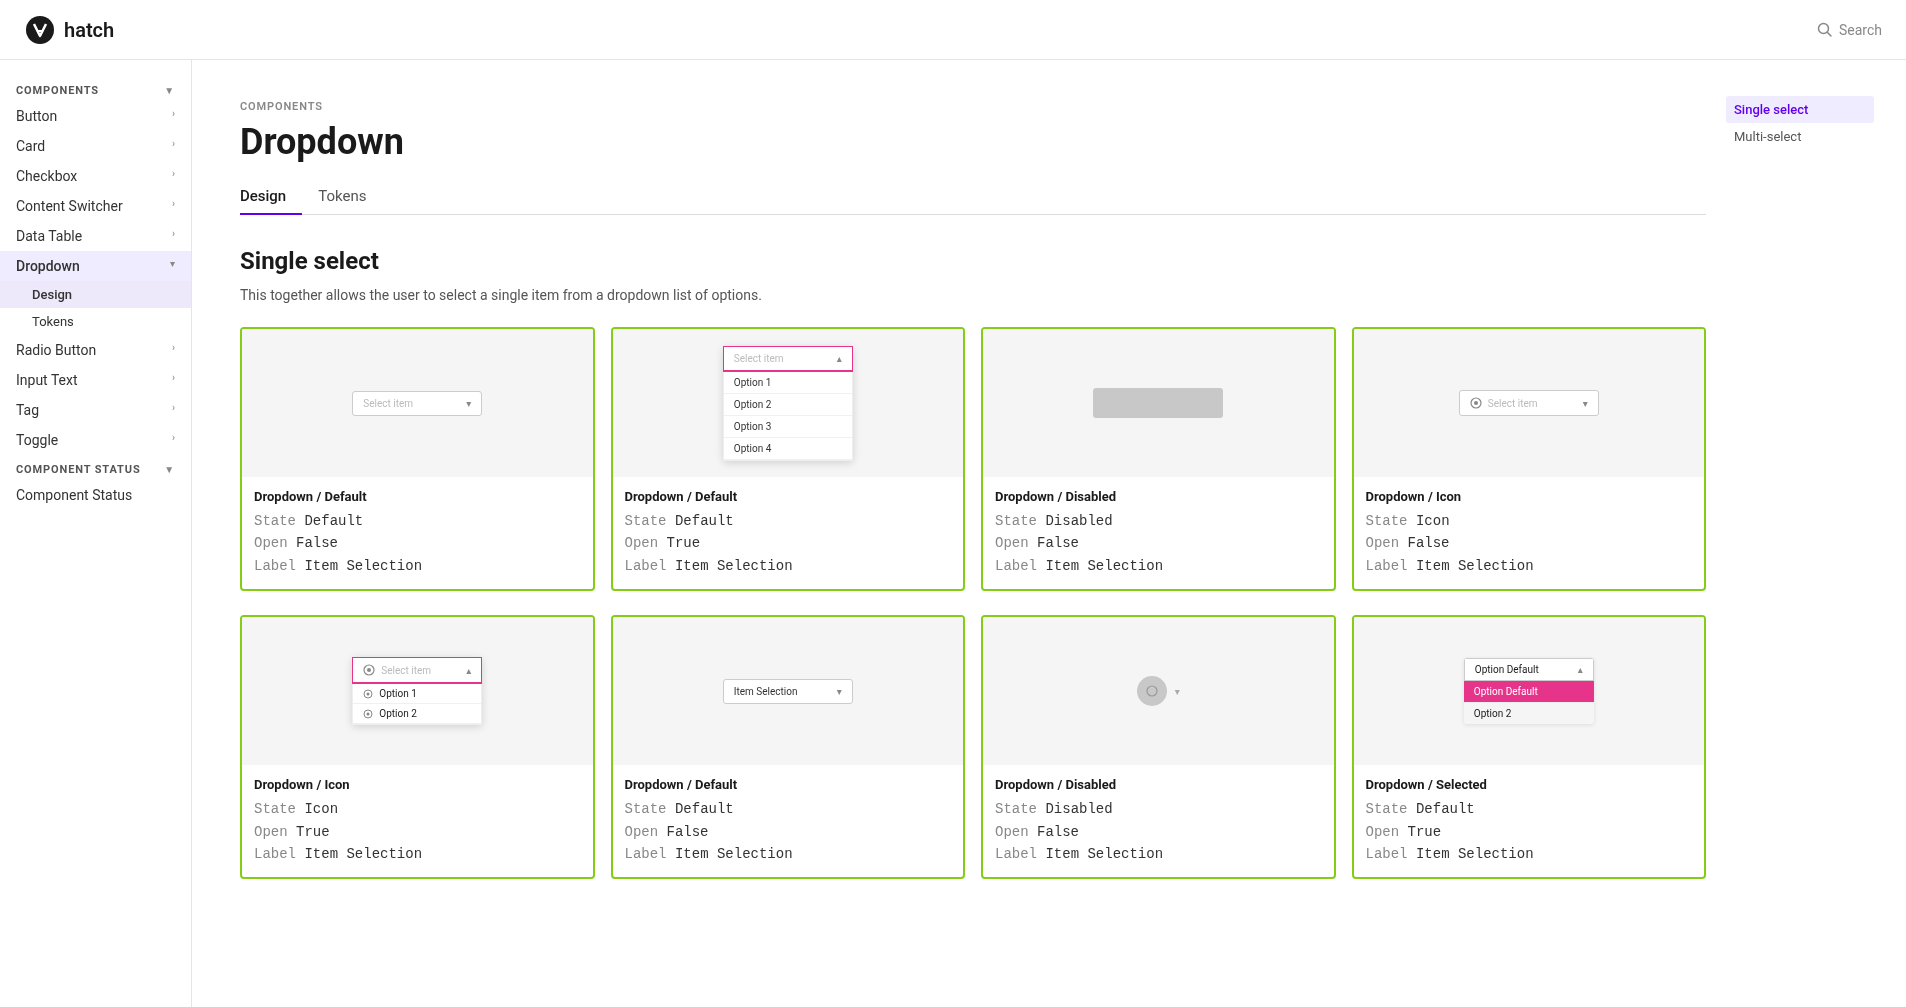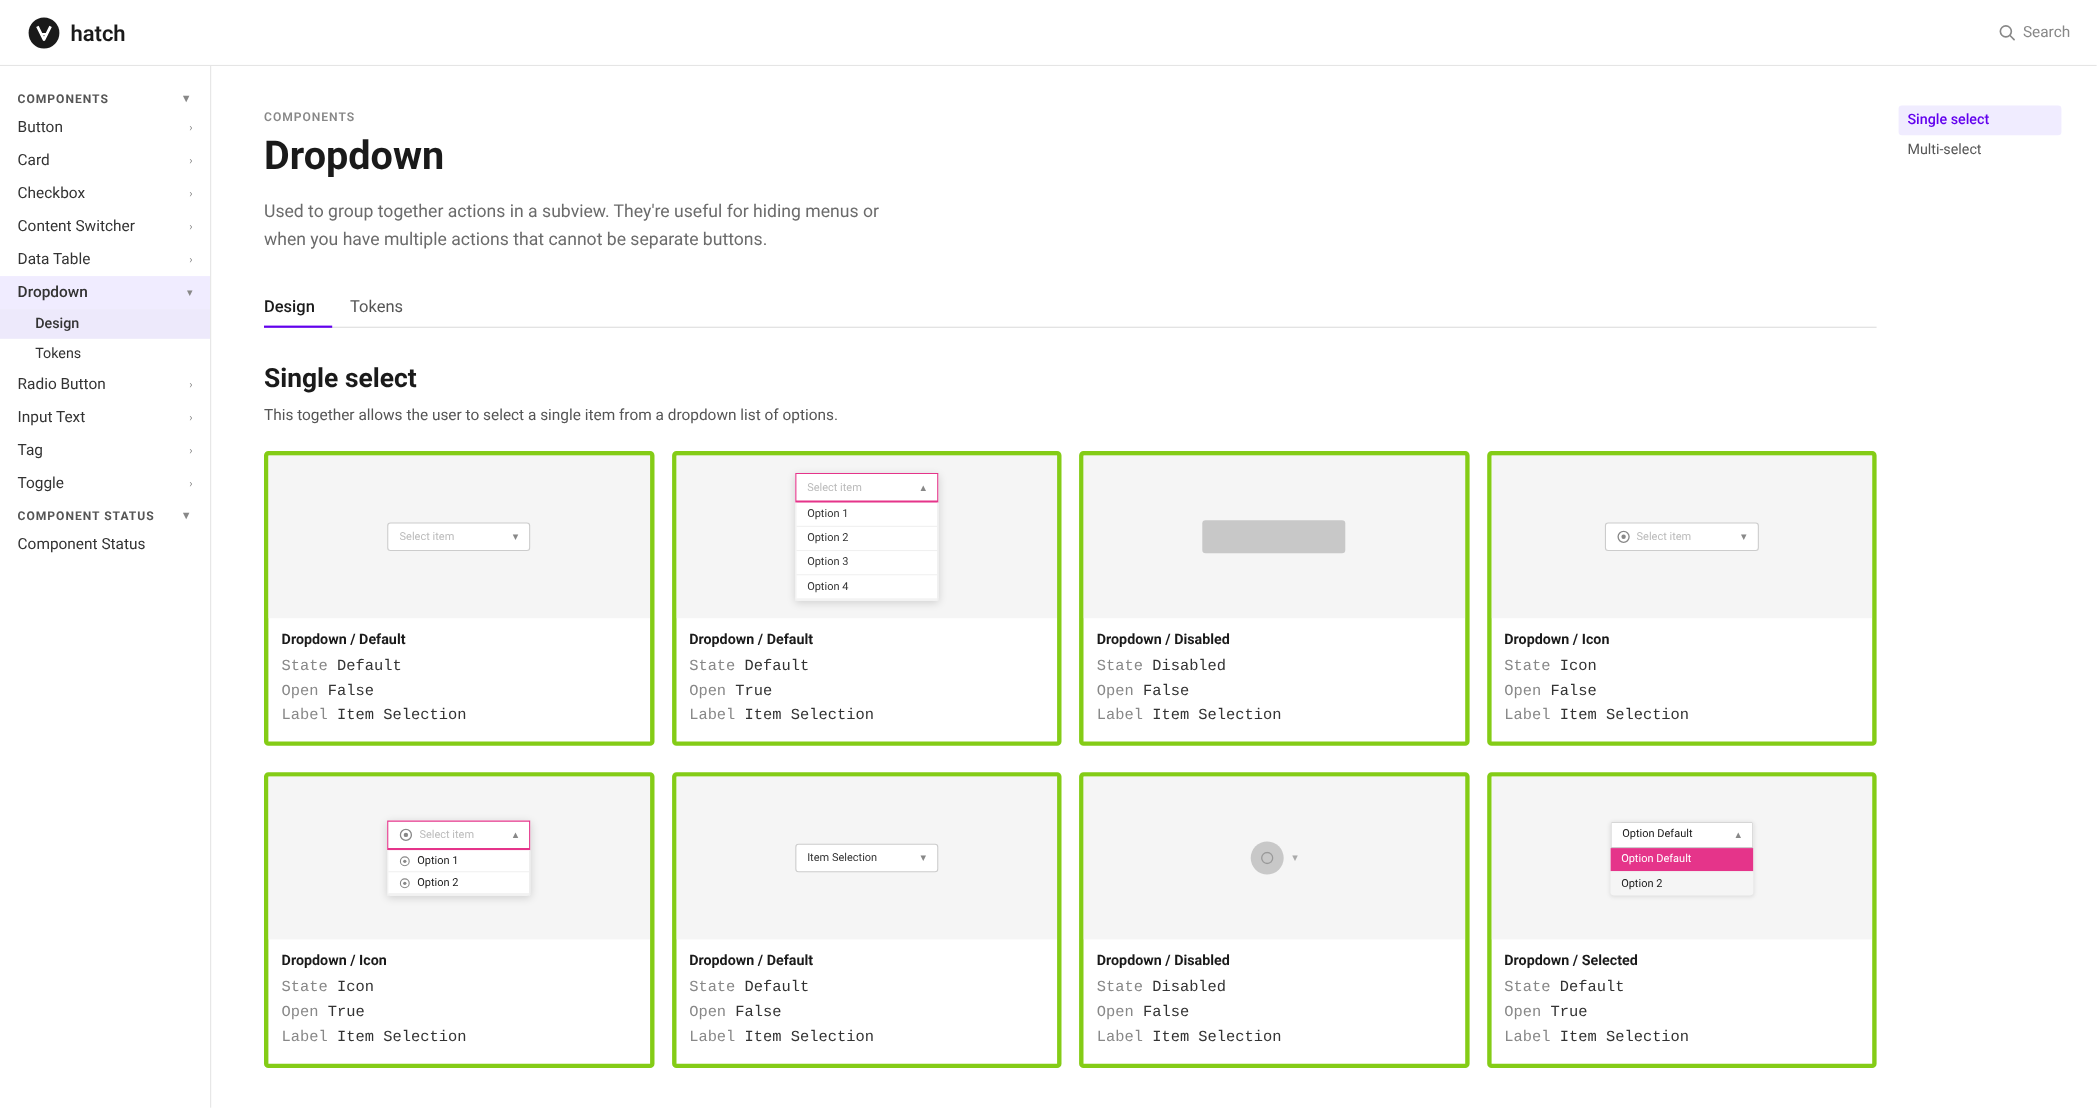--- a/index.html
+++ b/index.html
@@ -90,21 +90,21 @@
       color: #555;
       letter-spacing: 0.08em;
       padding: 8px 16px 4px;
       display: flex;
       align-items: center;
       justify-content: space-between;
       cursor: pointer;
     }
     .sidebar-item {
       display: flex;
-      align-items: center;
+      align-items: flex-start;
       justify-content: space-between;
       padding: 7px 16px;
       font-size: 14px;
       color: #333;
       cursor: pointer;
       text-decoration: none;
     }
     .sidebar-item.active {
       background: #f0ecff;
       font-weight: 500;
@@ -192,21 +192,21 @@
     }
 
     
     .component-grid {
       display: grid;
       grid-template-columns: repeat(4, 1fr);
       gap: 16px;
       margin-bottom: 24px;
     }
     .component-card {
-      border: 4px solid #84cc16;
+      border: 2px solid #84cc16;
       border-radius: 4px;
       overflow: hidden;
       cursor: pointer;
     }
     .component-preview {
       background: #f5f5f5;
       height: 148px;
       display: flex;
       align-items: center;
       justify-content: center;
@@ -433,21 +433,20 @@
       <span class="chevron">▼</span>
     </div>
     <div class="sidebar-item">
       <span>Component Status</span>
     </div>
   </aside>
 
   <main class="main" style="padding-right: 200px;">
     <div class="breadcrumb">COMPONENTS</div>
     <h1 class="page-title">Dropdown</h1>
-    <p class="page-description">Used to group together actions in a subview. They're useful for hiding menus or when you have multiple actions that cannot be separate buttons.</p>
 
     <div class="tabs">
       <div class="tab active">Design</div>
       <div class="tab">Tokens</div>
     </div>
 
     <h2 class="section-title">Single select</h2>
     <p class="section-description">This together allows the user to select a single item from a dropdown list of options.</p>
 
     <div class="component-grid">

